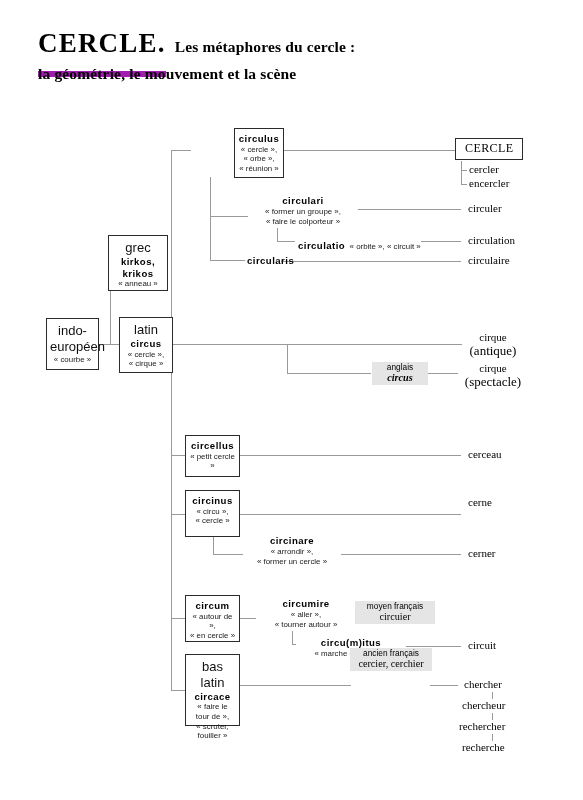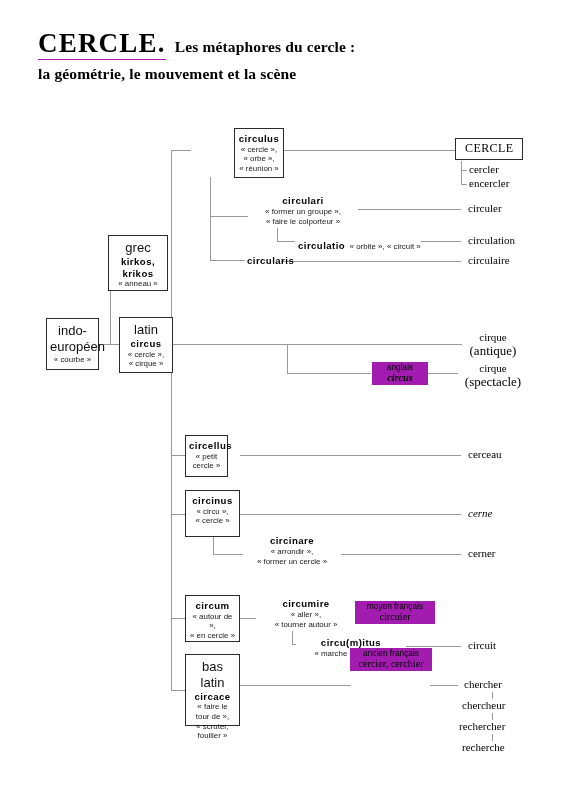--- a/index.html
+++ b/index.html
@@ -20,22 +20,22 @@
     position: absolute;
     left: 38px; top: 28px;
     width: 510px;
   }
   .title-line1 { white-space: nowrap; }
   .title-main {
     font-family: "Liberation Serif", serif;
     font-size: 27px;
     font-weight: bold;
     letter-spacing: 1.2px;
-    border-bottom: 1px solid #a21caf;
-    padding-bottom: 1px;
+    border-bottom: 6px solid #a21caf;
+    padding-bottom: 13px;
   }
   .title-sub {
     font-family: "Liberation Serif", serif;
     font-size: 15.5px;
     font-weight: bold;
     margin-left: 9px;
     letter-spacing: 0.15px;
   }
   .title-line2 {
     font-family: "Liberation Serif", serif;
@@ -109,21 +109,21 @@
   }
 
   
   .stage {
     position: absolute;
     text-align: center;
     font-family: "Liberation Serif", serif;
     font-size: 9.6px;
     line-height: 1.25;
     z-index: 3;
-    background: #a21caf;
+    background: #e5e5e5;
     padding: 0 2px;
   }
   .stage .stage-lang {
     font-family: "Liberation Sans", sans-serif;
     font-size: 8.3px;
     display: block;
   }
   .stage .stage-word { display: block; font-size: 10.2px; }
   .stage .stage-word.ital { font-style: italic; font-weight: bold; }
 
@@ -224,21 +224,21 @@
   <div class="gloss">« cirque »</div>
 </div>
 
 <div class="node-box" style="left:190px; top:128px; width:50px; height:50px;margin-left:44px;">
   <div class="lat">circulus</div>
   <div class="gloss">« cercle »,</div>
   <div class="gloss">« orbe »,</div>
   <div class="gloss">« réunion »</div>
 </div>
 
-<div class="node-box" style="left:185px; top:435px; width:43px; height:42px;">
+<div class="node-box" style="left:185px; top:435px; width:55px; height:42px;">
   <div class="lat">circellus</div>
   <div class="gloss">« petit cercle »</div>
 </div>
 
 <div class="node-box" style="left:185px; top:490px; width:55px; height:47px;">
   <div class="lat">circinus</div>
   <div class="gloss">« circu »,</div>
   <div class="gloss">« cercle »</div>
 </div>
 
@@ -315,20 +315,20 @@
 <div class="result" style="left:462px; top:331px; text-align:center; width:62px;">
   <span>cirque</span>
   <span class="sub">(antique)</span>
 </div>
 <div class="result" style="left:458px; top:362px; text-align:center; width:70px;">
   <span>cirque</span>
   <span class="sub">(spectacle)</span>
 </div>
 
 <div class="result" style="left:466px; top:448px;">cerceau</div>
-<div class="result" style="left:466px; top:507px;font-style:italic;">cerne</div>
+<div class="result" style="left:466px; top:496px;">cerne</div>
 <div class="result" style="left:466px; top:547px;">cerner</div>
 <div class="result" style="left:466px; top:639px;">circuit</div>
 
 <div class="result" style="left:462px; top:678px;">chercher</div>
 <div class="result" style="left:460px; top:699px;">chercheur</div>
 <div class="result" style="left:457px; top:720px;">rechercher</div>
 <div class="result" style="left:460px; top:741px;">recherche</div>
 
 </body></html>

